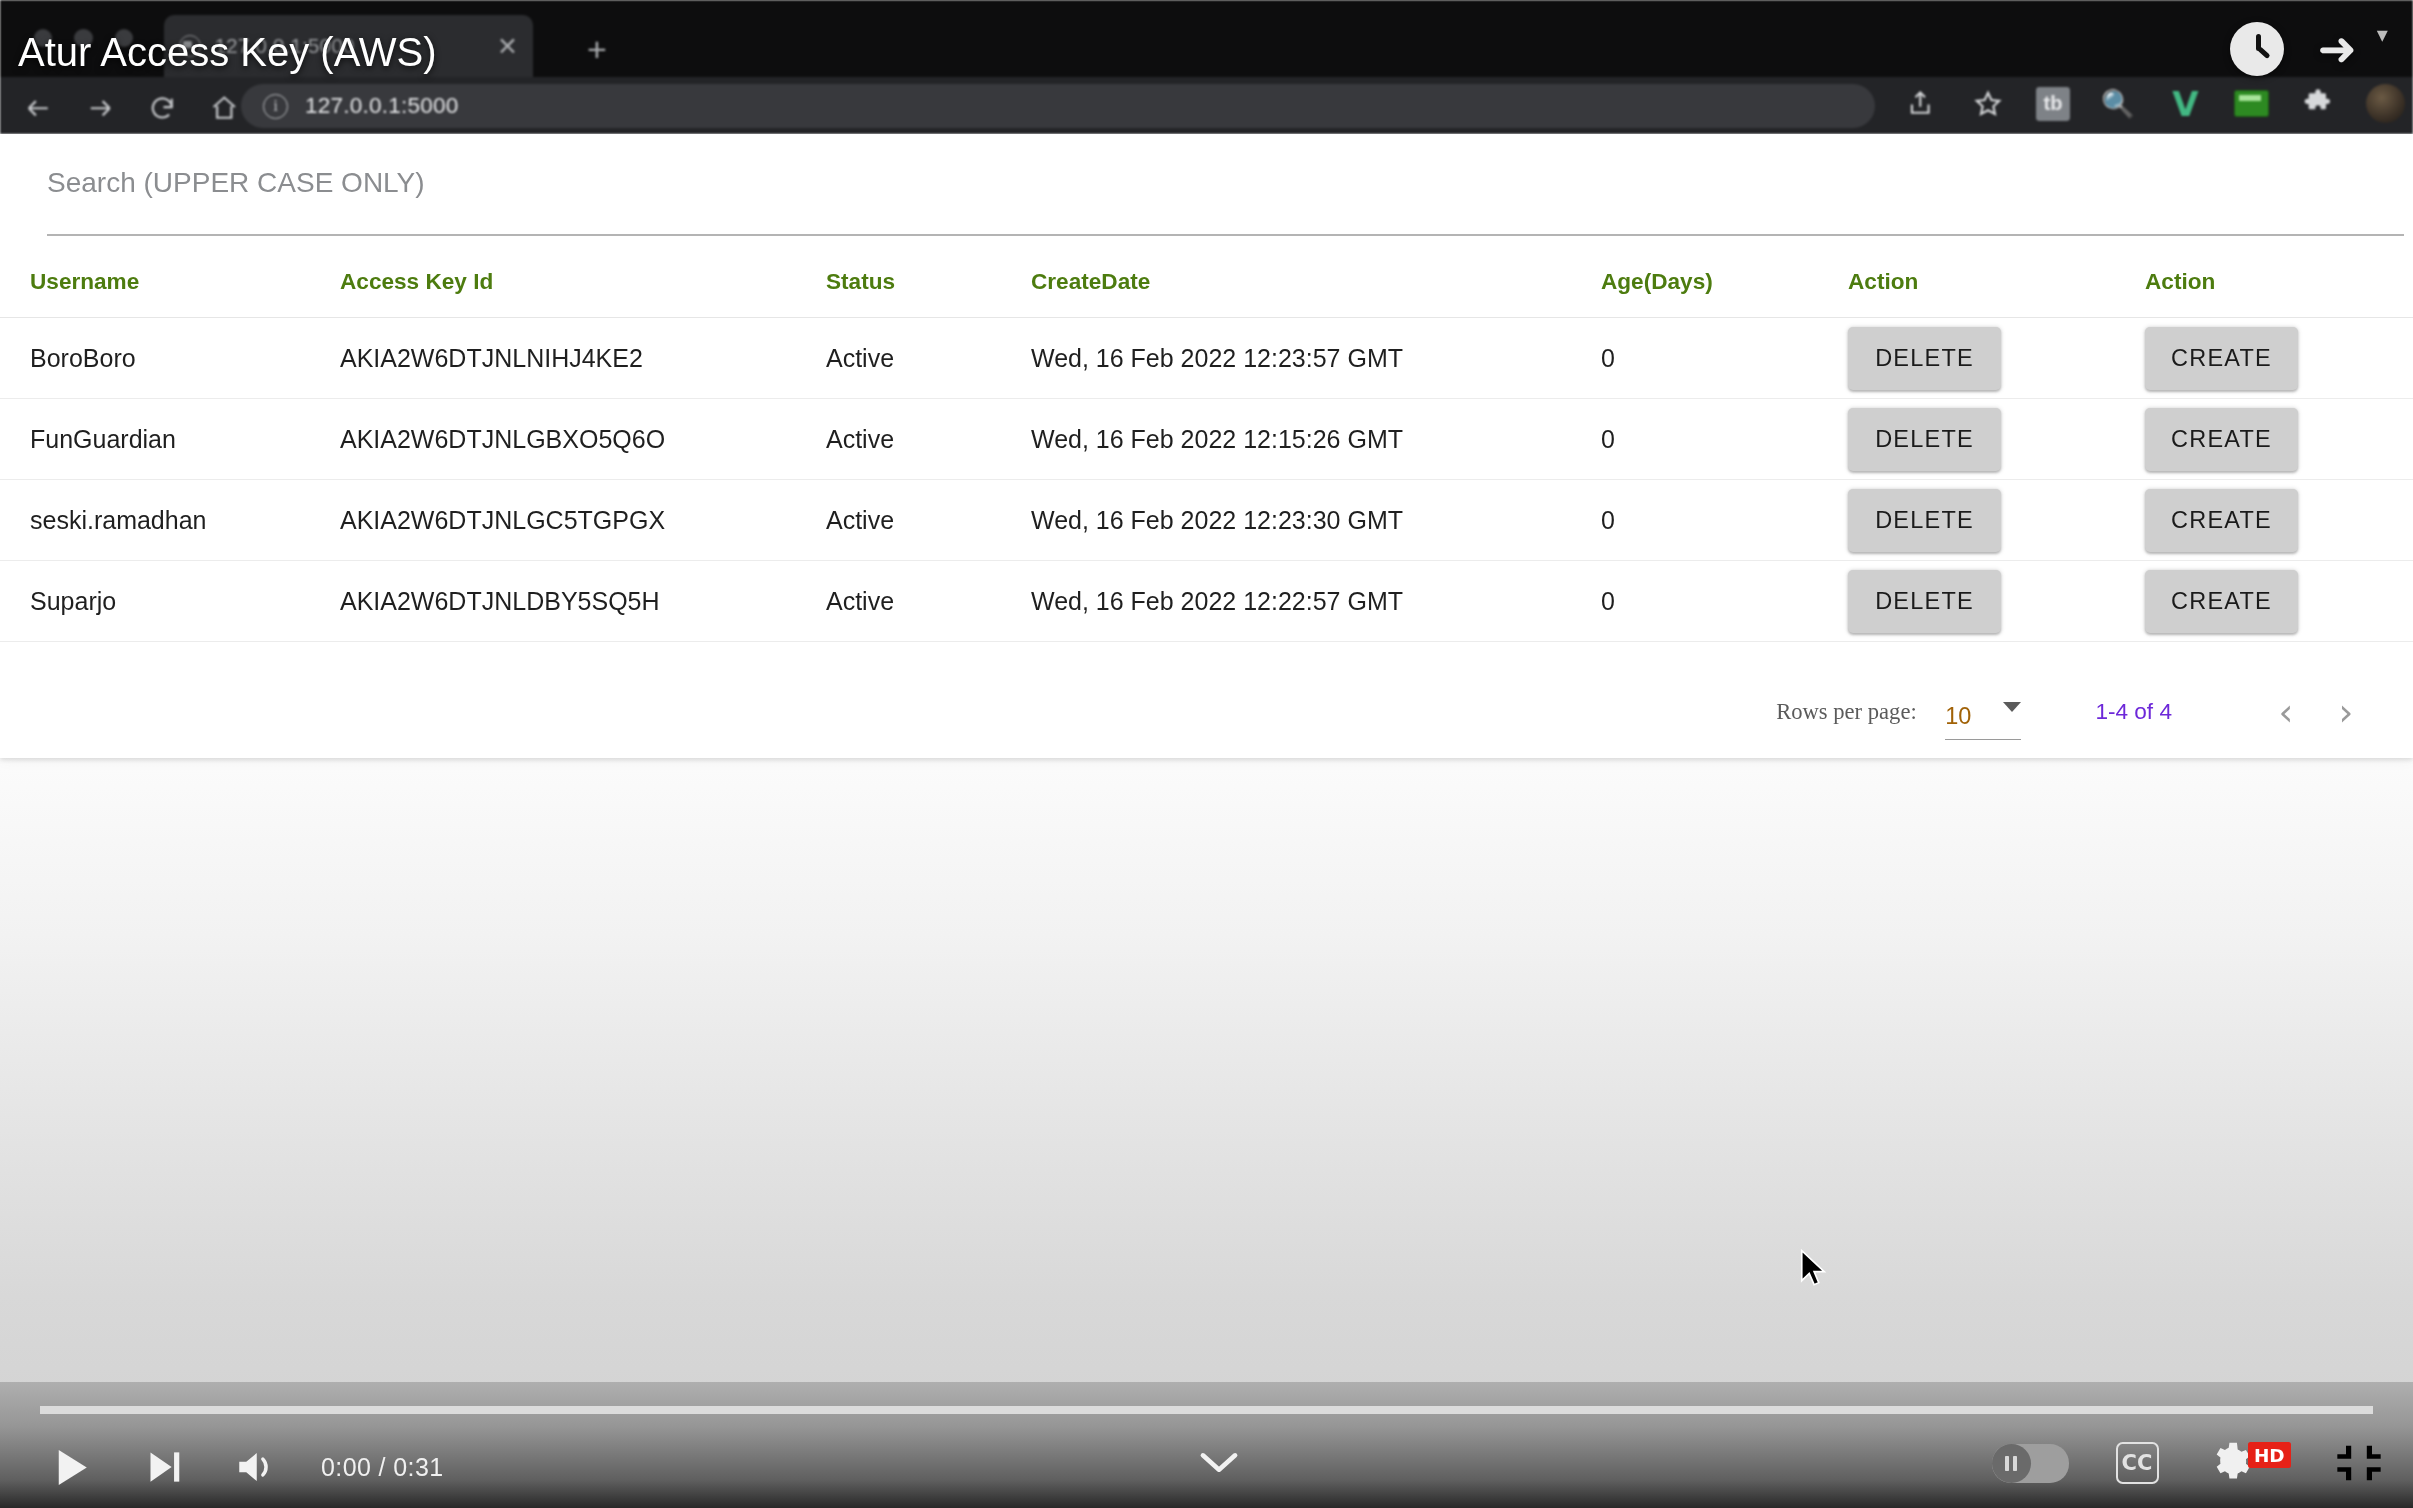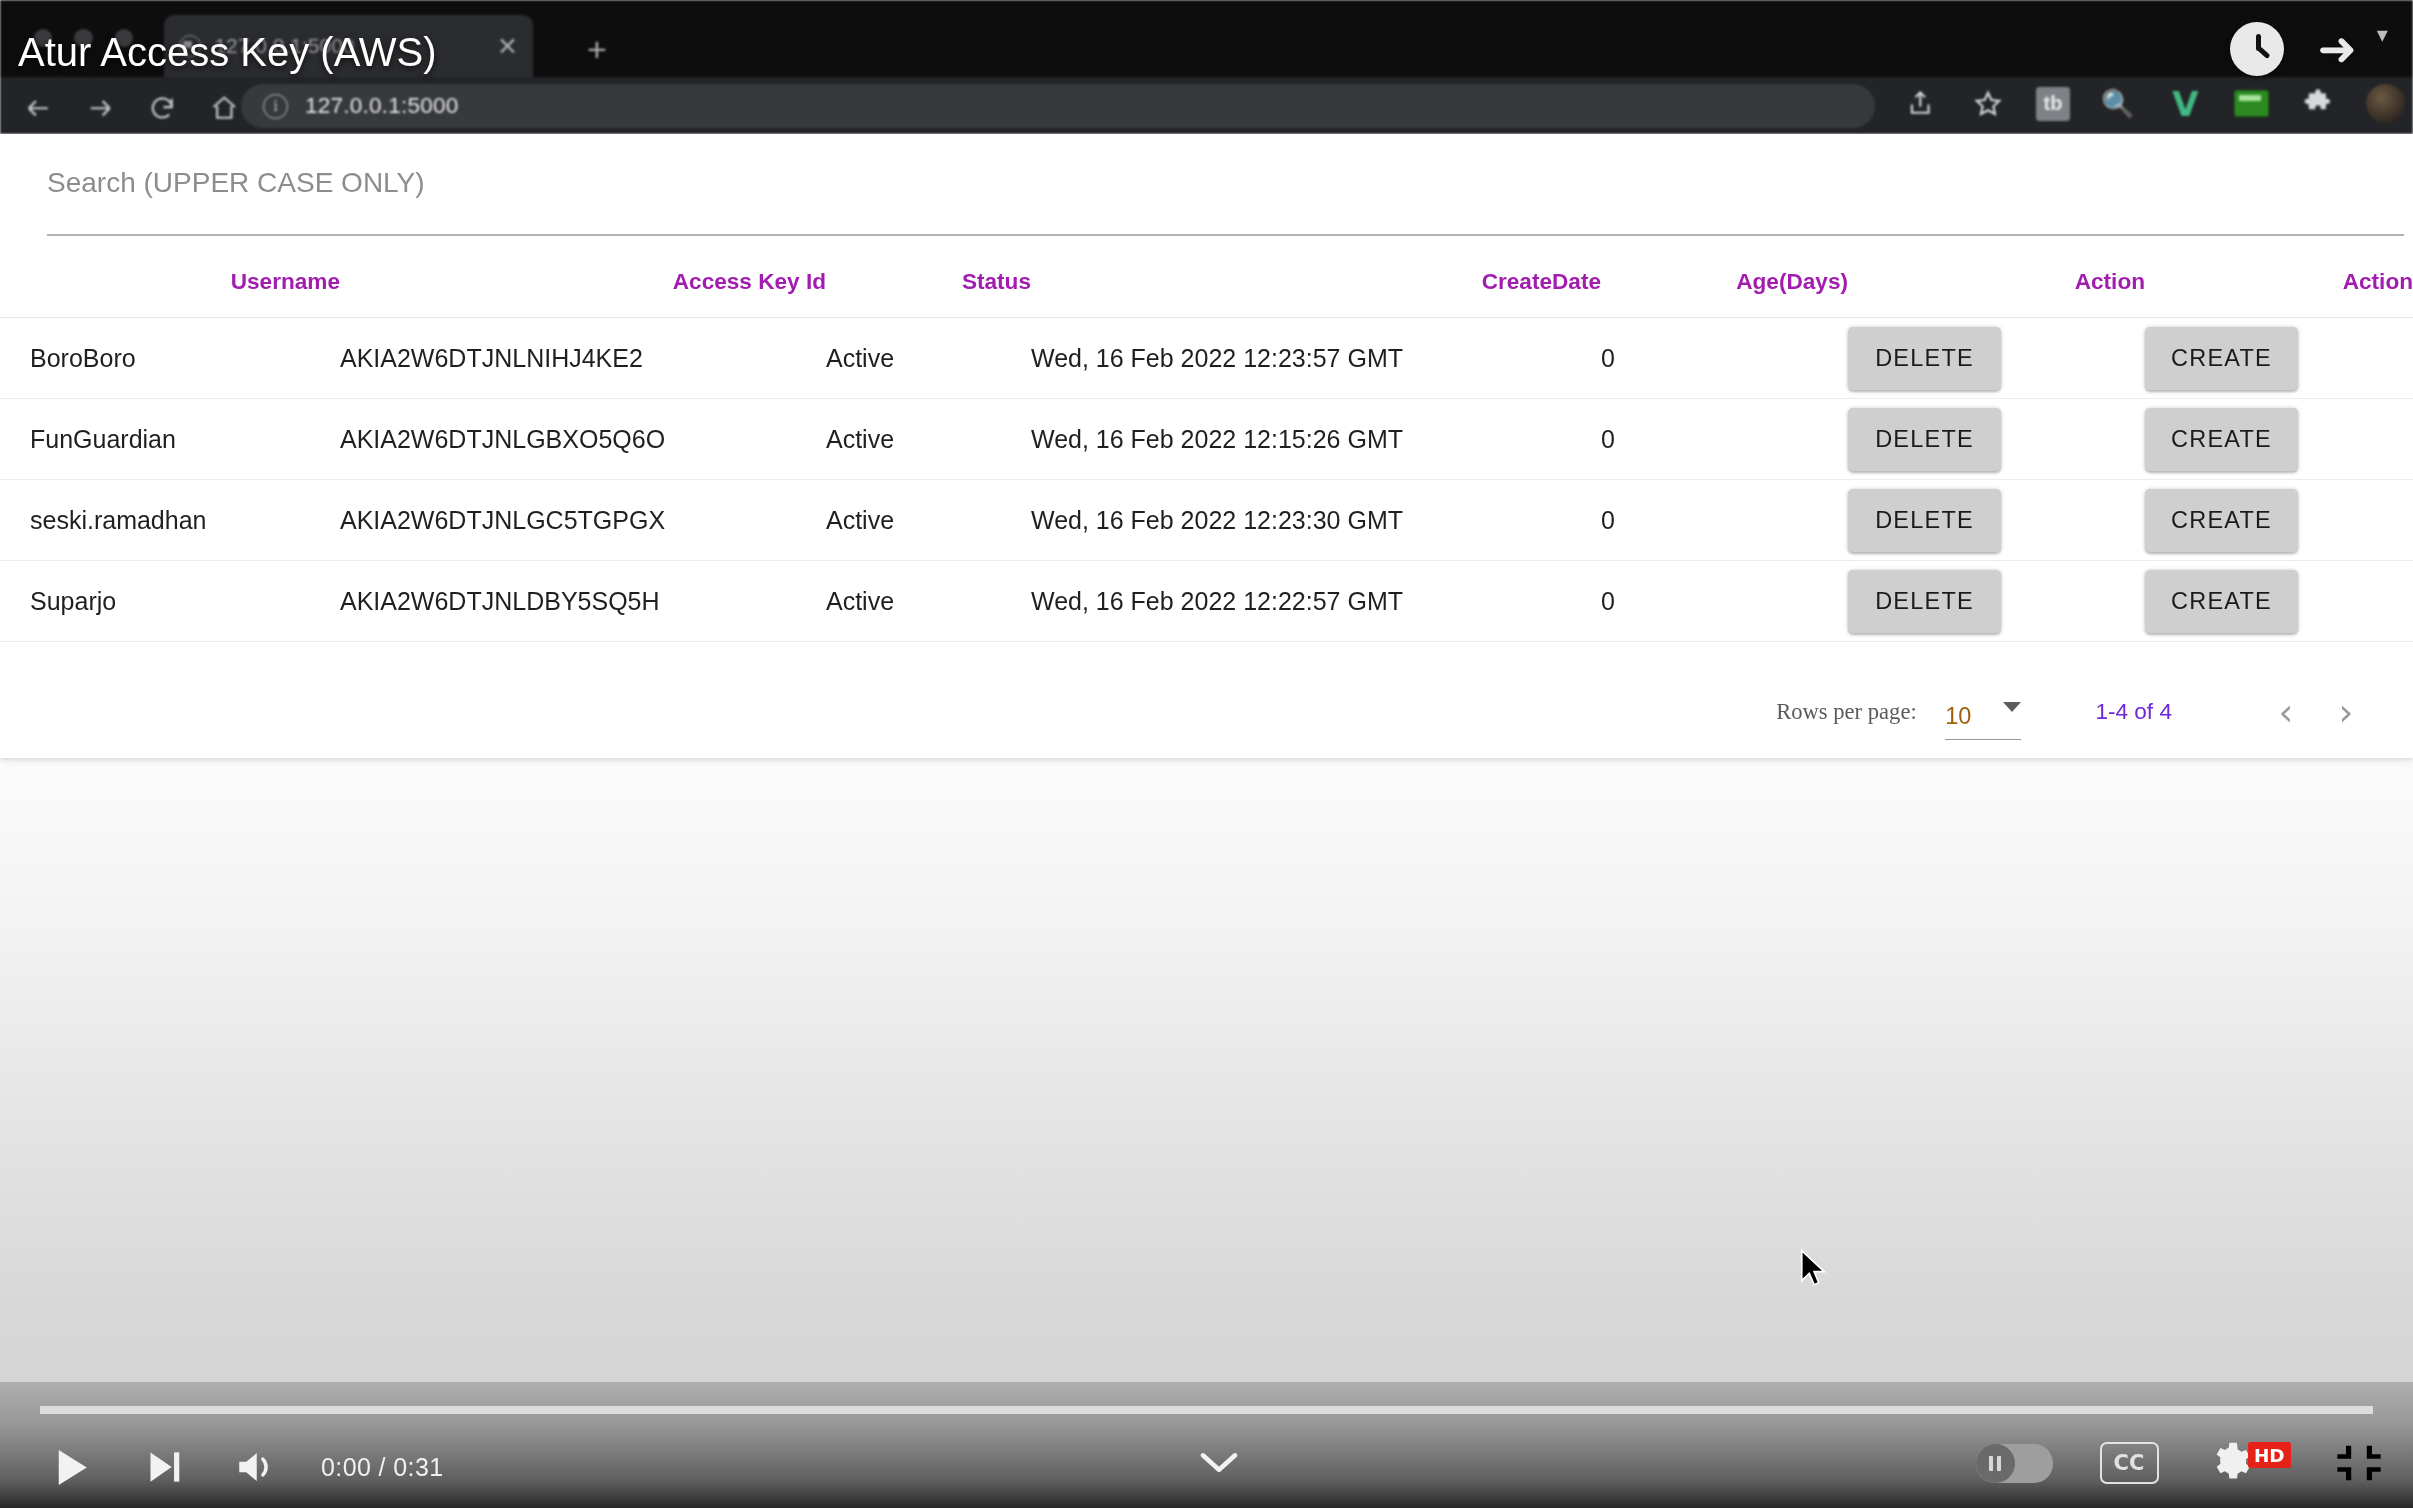--- a/index.html
+++ b/index.html
@@ -145,21 +145,21 @@
     background: transparent; font-family: "Liberation Sans", sans-serif;
     font-size: 28px; color: #202124; padding: 0; margin: 0;
   }
   .search-input::placeholder { color: #8b8d90; }
   .search-underline {
     position: absolute; left: 0; bottom: 0; width: 100%; height: 2.5px; background: #b4b4b4;
   }
 
   table.keytable { position: absolute; top: 117px; left: 0; width: 2413px; border-collapse: collapse; }
   table.keytable th {
-    text-align: right; font-size: 22.6px; font-weight: bold; color: #a21caf;
+    text-align: left; font-size: 22.6px; font-weight: bold; color: #4d7c0f;
     padding: 18.4px 0 22px 0; border-bottom: 1.7px solid #e6e6e6;
   }
   table.keytable td {
     font-size: 25px; color: #1f1f1f; padding: 0; height: 80px;
     border-bottom: 1.7px solid #ececec; vertical-align: middle;
   }
   .c-user   { width: 310px; padding-left: 30px !important; }
   .c-key    { width: 486px; }
   .c-status { width: 205px; }
   .c-date   { width: 570px; }
@@ -209,21 +209,21 @@
   .vbtn { width: 92px; height: 60px; display: flex; align-items: center; justify-content: center; color: #f2f2f2; cursor: pointer; }
   .vtime { color: #f0f0f0; font-size: 25px; margin-left: 20px; letter-spacing: 0.4px; white-space: nowrap; }
 
   .vchev { position: absolute; top: 60px; left: 1197px; color: #f2f2f2; font-size: 39px; line-height: 1; cursor: pointer; }
 
   .vctl-right { position: absolute; top: 55px; right: 28.5px; display: flex; align-items: center; gap: 47px; }
   .toggle { width: 77px; height: 39px; border-radius: 19px; background: #9e9e9e; position: relative; }
   .toggle .knob { position: absolute; left: 0; top: 0; width: 39px; height: 39px; border-radius: 50%; background: #6a6a6a; display: flex; align-items: center; justify-content: center; gap: 4.2px; }
   .toggle .knob i { width: 4.2px; height: 15px; background: #d8d8d8; display: block; border-radius: 0.8px; }
   .cc {
-    width: 59px; height: 42px; border: 2.5px solid #e2e2e2; border-radius: 6.7px;
+    width: 43px; height: 42px; border: 2.5px solid #e2e2e2; border-radius: 6.7px;
     display: flex; align-items: center; justify-content: center; gap: 3.4px; box-sizing: border-box;
     color: #e2e2e2; font-size: 21px; font-weight: bold; letter-spacing: 0px;
     font-family: "DejaVu Sans", sans-serif;
   }
   .gear-wrap { position: relative; width: 80px; height: 52px; }
   .gear { position: absolute; left: 0; top: 1.7px; font-size: 44px; color: #f0f0f0; line-height: 1; }
   .hd-badge {
     position: absolute; right: -5px; top: 5px; background: #e62117; color: #fff;
     font-size: 18.4px; font-weight: bold; padding: 2.5px 5.9px; border-radius: 2.5px; line-height: 1.15;
     font-family: "DejaVu Sans", sans-serif;

